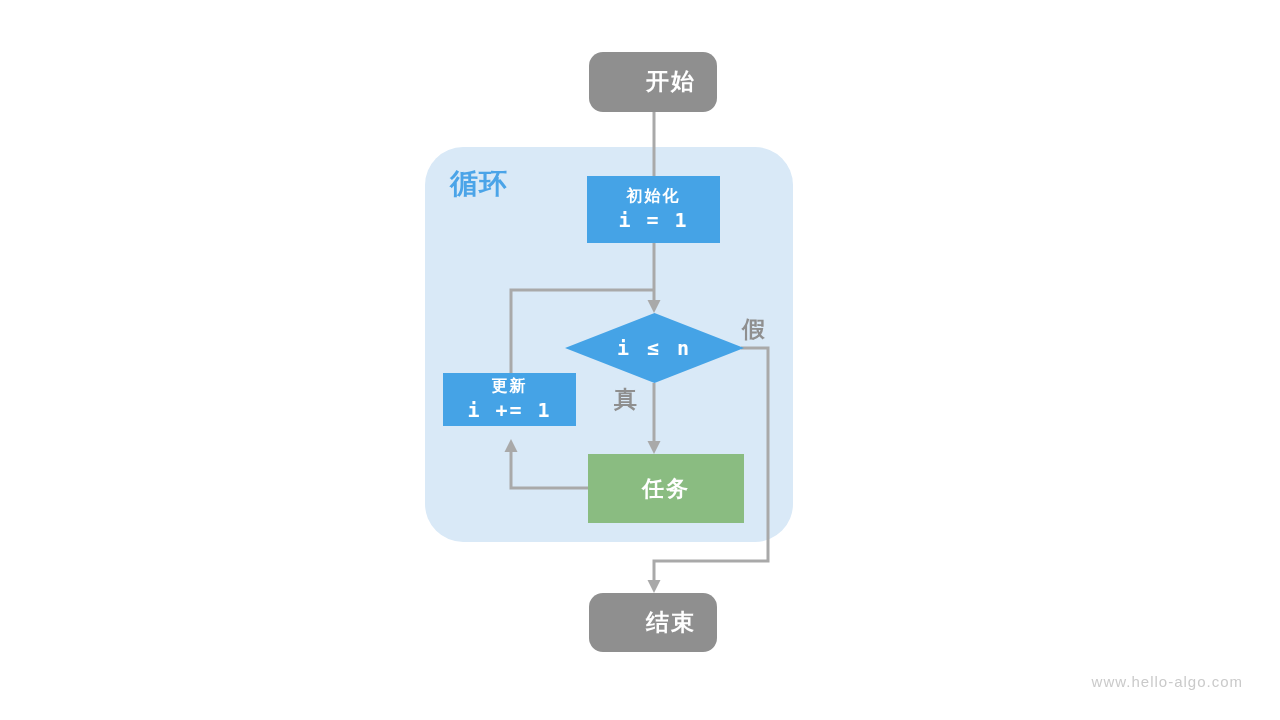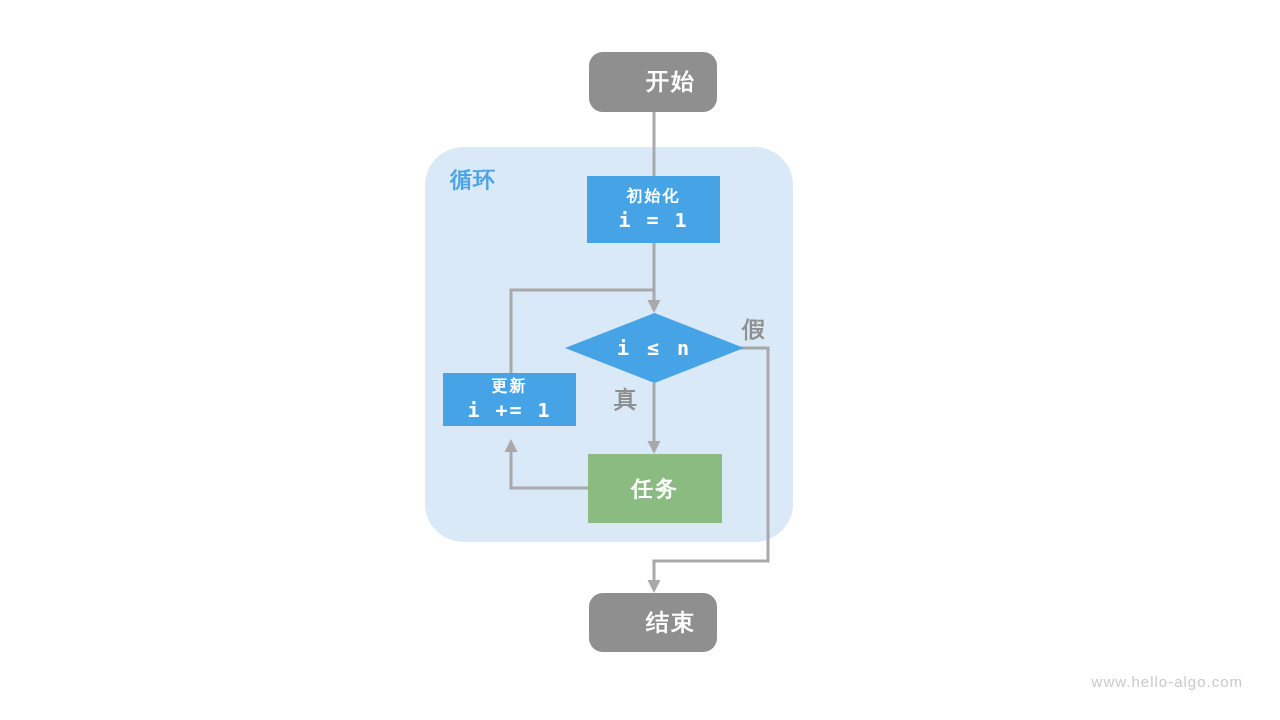--- a/index.html
+++ b/index.html
@@ -21,21 +21,21 @@
     top: 147px;
     width: 368px;
     height: 395px;
     background: var(--container-bg, #d9e9f7);
     border-radius: 38px;
   }
   .loop-label {
     position: absolute;
     left: 25px;
     top: 18px;
-    font-size: 22px;
+    font-size: 28px;
     font-weight: bold;
     color: var(--loop-label-blue, #4ba4e8);
     letter-spacing: 1px;
   }
   svg.edges {
     position: absolute;
     left: 0;
     top: 0;
     pointer-events: none;
   }
@@ -149,21 +149,21 @@
 
   <span class="branch-label" style="left:614px; top:384px;">真</span>
 
   <span class="branch-label" style="left:742px; top:314px;">假</span>
 
   <div class="node process-blue" style="left:443px; top:373px; width:133px; height:53px;">
     <div class="zh">更新</div>
     <div class="code">i += 1</div>
   </div>
 
-  <div class="node process-green" style="left:588px; top:454px; width:134px; height:69px;">
+  <div class="node process-green" style="left:588px; top:454px; width:156px; height:69px;">
     <div class="zh">任务</div>
   </div>
 
   <div class="node terminal" style="left:589px; top:593px; width:128px; height:59px;">
     <div class="zh">结束</div>
   </div>
 
   <div class="watermark">www.hello-algo.com</div>
 
 </div>

